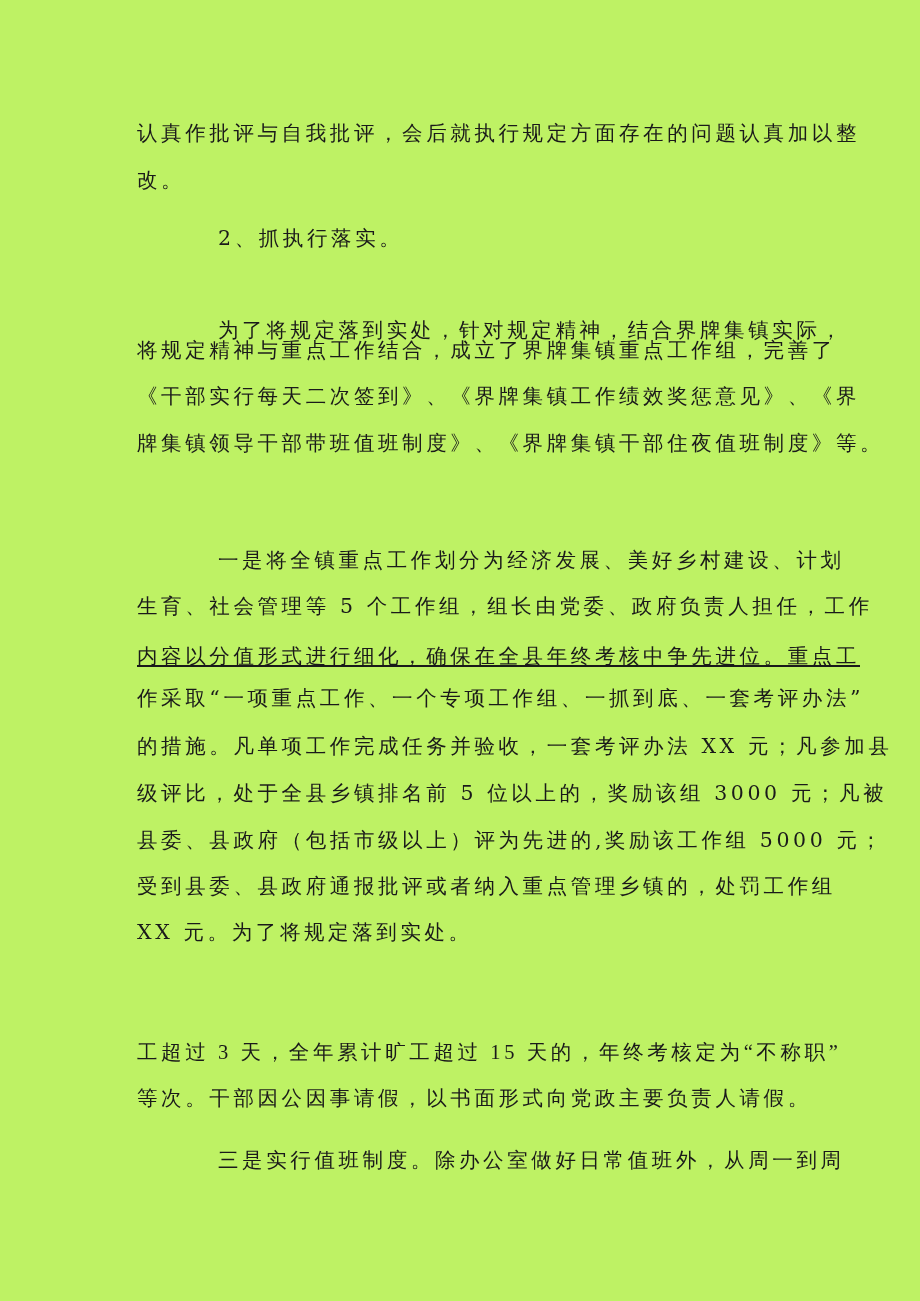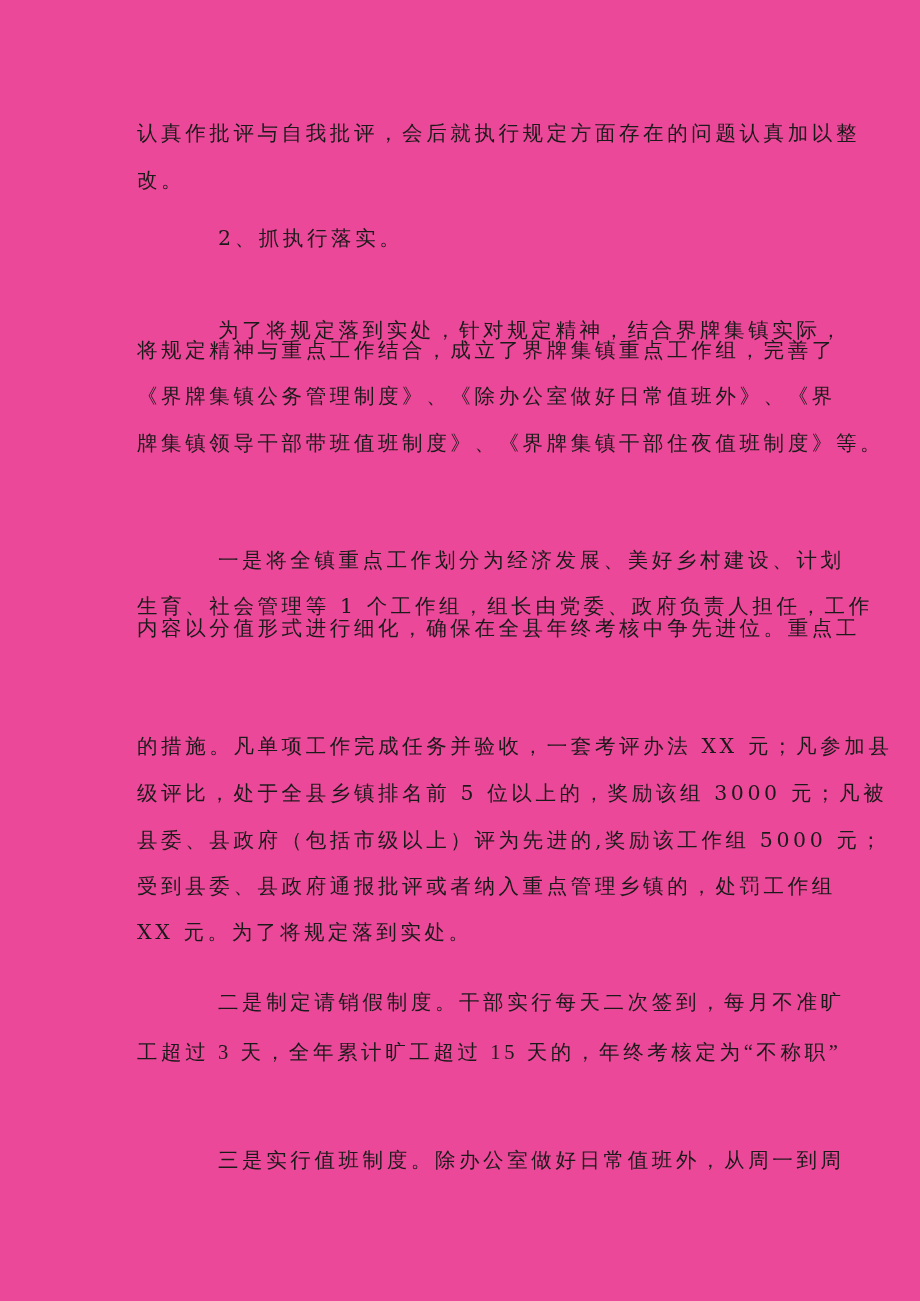--- a/index.html
+++ b/index.html
@@ -1,37 +1,38 @@
 <!DOCTYPE html>
 <html><head>
 <meta charset="utf-8">
 <style>
   html, body { margin:0; padding:0; background:#ffffff; }
   body { width:920px; height:1301px; position:relative; overflow:hidden;
          font-family: "DejaVu Serif", "Liberation Serif", serif; color:#1a1a1a; }
-  .page { position:absolute; left:0; top:0; width:920px; height:1301px; background:#ec4899; }
+  .page { position:absolute; left:0; top:0; width:920px; height:1301px; background:#bef264; }
   .line { position:absolute; left:137px; font-size:20.5px; line-height:24px; white-space:nowrap;
           letter-spacing:3.6px; }
   .indent { left:218px;text-align:center; }
 </style>
 </head>
 <body>
 
 <div class="page">
   <div class="line" style="top: 121px;">认真作批评与自我批评，会后就执行规定方面存在的问题认真加以整</div>
   <div class="line" style="top: 168px;">改。</div>
   <div class="line indent" style="top: 226px;">2、抓执行落实。</div>
   <div class="line indent" style="top: 290px; margin-top: 28px;">为了将规定落到实处，针对规定精神，结合界牌集镇实际，</div>
   <div class="line" style="top: 338px;">将规定精神与重点工作结合，成立了界牌集镇重点工作组，完善了</div>
-  <div class="line" style="top: 384px;">《界牌集镇公务管理制度》、《除办公室做好日常值班外》、《界</div>
+  <div class="line" style="top: 384px;">《干部实行每天二次签到》、《界牌集镇工作绩效奖惩意见》、《界</div>
   <div class="line indent" style="top: 548px;">一是将全镇重点工作划分为经济发展、美好乡村建设、计划</div>
   <div class="line" style="top: 431px;">牌集镇领导干部带班值班制度》、《界牌集镇干部住夜值班制度》等。</div>
-  <div class="line" style="top: 594px;">生育、社会管理等 1 个工作组，组长由党委、政府负责人担任，工作</div>
-  <div class="line" style="top: 616px;">内容以分值形式进行细化，确保在全县年终考核中争先进位。重点工</div>
+  <div class="line" style="top: 594px;">生育、社会管理等 5 个工作组，组长由党委、政府负责人担任，工作</div>
+  <div class="line" style="top: 644px; text-decoration: underline;">内容以分值形式进行细化，确保在全县年终考核中争先进位。重点工</div>
+  <div class="line" style="top: 686px;">作采取“一项重点工作、一个专项工作组、一抓到底、一套考评办法”</div>
   <div class="line" style="top: 734px;">的措施。凡单项工作完成任务并验收，一套考评办法 XX 元；凡参加县</div>
   <div class="line" style="top: 781px;">级评比，处于全县乡镇排名前 5 位以上的，奖励该组 3000 元；凡被</div>
   <div class="line" style="top: 828px;">县委、县政府（包括市级以上）评为先进的,奖励该工作组 5000 元；</div>
   <div class="line" style="top: 874px;">受到县委、县政府通报批评或者纳入重点管理乡镇的，处罚工作组</div>
   <div class="line" style="top: 920px;">XX 元。为了将规定落到实处。</div>
-  <div class="line indent" style="top: 990px;">二是制定请销假制度。干部实行每天二次签到，每月不准旷</div>
   <div class="line" style="top: 1040px; font-family: Liberation Serif, serif;">工超过 3 天，全年累计旷工超过 15 天的，年终考核定为“不称职”</div>
+  <div class="line" style="top: 1086px;">等次。干部因公因事请假，以书面形式向党政主要负责人请假。</div>
   <div class="line indent" style="top: 1148px;">三是实行值班制度。除办公室做好日常值班外，从周一到周</div>
 </div>
 
 </body></html>

